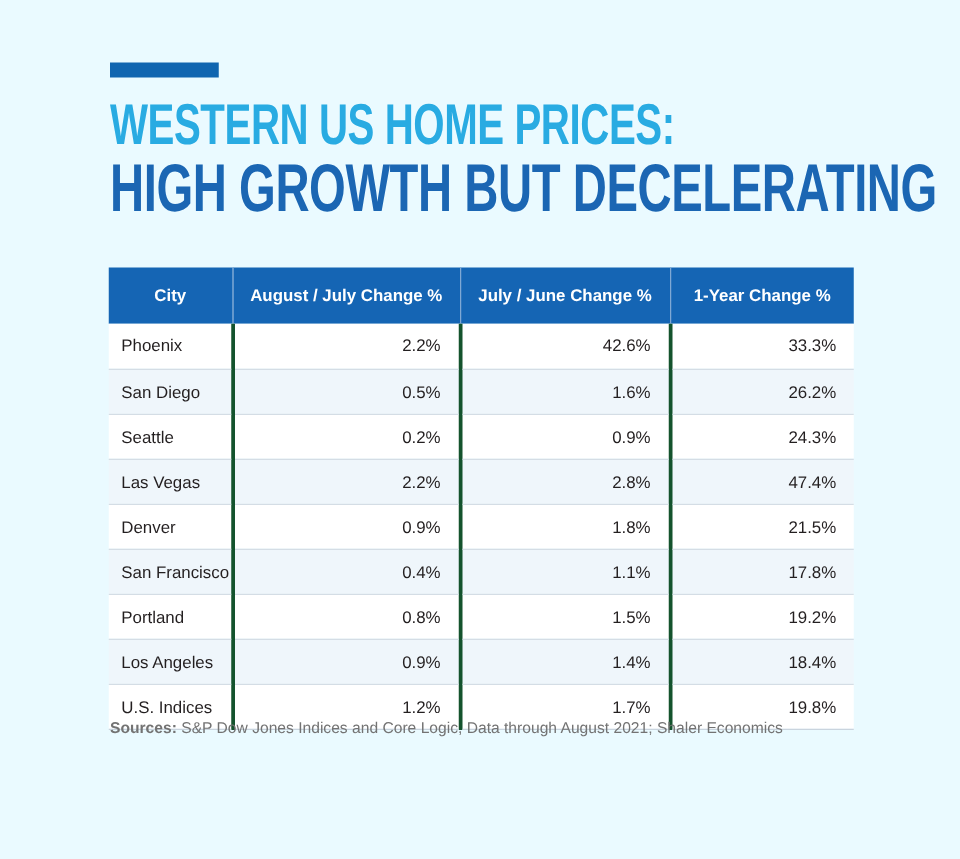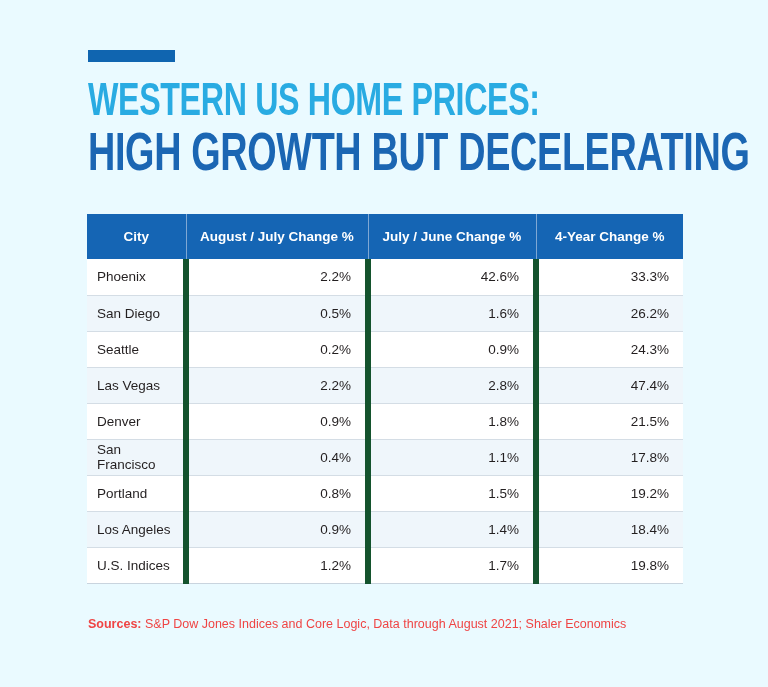--- a/index.html
+++ b/index.html
@@ -81,21 +81,21 @@
   }
   table.data-table thead th:last-child {
     border-right: none;
   }
   table.data-table tbody td {
     height: 36px;
     font-size: 13.5px;
     color: #231f20;
     vertical-align: middle;
     border-bottom: 1px solid #d4dde5;
-    border-right: 6px solid #14532d;
+    border-right: 3px solid #14532d;
     box-sizing: border-box;
     background: #ffffff;
   }
   table.data-table tbody tr:nth-child(even) td {
     background: #eff6fb;
   }
   table.data-table tbody tr:last-child td {
     border-bottom: 1px solid #c9d4de;
   }
   table.data-table tbody td:last-child {
@@ -112,23 +112,23 @@
   
   col.col-city   { width: 99px; }
   col.col-aug    { width: 182px; }
   col.col-jul    { width: 168px; }
   col.col-year   { width: 147px; }
 
   
   .source-note {
     position: absolute;
     left: 88px;
-    top: 617px;
+    top: 575px;
     font-size: 12.5px;
-    color: #ef4444;
+    color: #737373;
     white-space: nowrap;
   }
   .source-note .src-label {
     font-weight: bold;
   }
 </style>
 </head>
 <body>
 
 <div class="page">
@@ -146,21 +146,21 @@
         <col class="col-city">
         <col class="col-aug">
         <col class="col-jul">
         <col class="col-year">
       </colgroup>
       <thead>
         <tr>
           <th>City</th>
           <th>August / July Change %</th>
           <th>July / June Change %</th>
-          <th>4-Year Change %</th>
+          <th>1-Year Change %</th>
         </tr>
       </thead>
       <tbody>
         <tr>
           <td class="city-cell">Phoenix</td>
           <td class="num-cell">2.2%</td>
           <td class="num-cell">42.6%</td>
           <td class="num-cell">33.3%</td>
         </tr>
         <tr>

